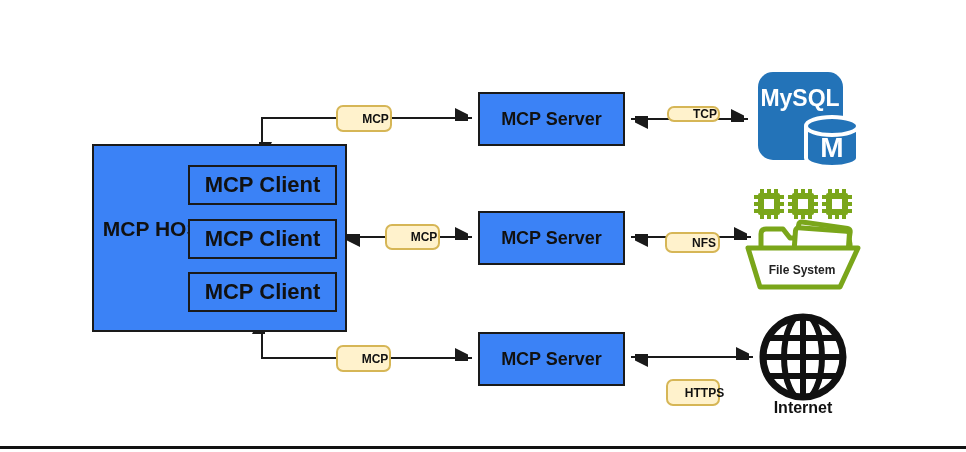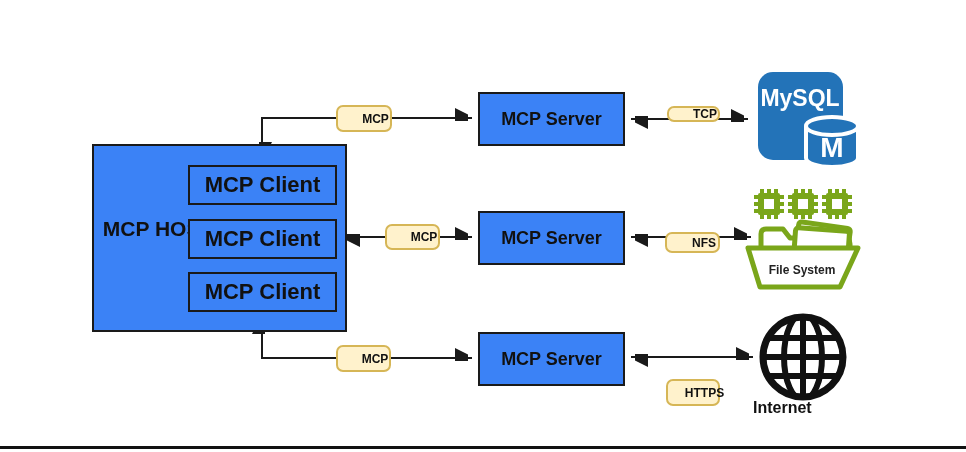--- a/index.html
+++ b/index.html
@@ -34,21 +34,21 @@
   .badge-mcp3{left:336px;top:345px;width:55px;height:27px;}
   .badge-tcp{left:667px;top:106px;width:53px;height:16px;}
   .badge-nfs{left:665px;top:232px;width:55px;height:21px;}
   .badge-https{left:666px;top:344px;width:54px;height:27px;margin-top:35px;}
   .resource{position:absolute;z-index:2;}
   .mysql-icon{left:750px;top:66px;}
   .fs-icon{left:745px;top:184px;}
   .globe-icon{left:757px;top:311px;}
   .internet-label{
     position:absolute;left:753px;top:399px;width:100px;z-index:2;
-    font-size:16px;font-weight:bold;color:#111;
+    text-align:center;font-size:16px;font-weight:bold;color:#111;
   }
   .bottom-rule{position:absolute;left:0;top:446px;width:966px;height:3px;background:#111;z-index:2;}
 </style>
 </head>
 <body>
 
 <div class="canvas">
 
   <svg class="connectors" width="966" height="452" viewBox="0 0 966 452">
     <defs>

